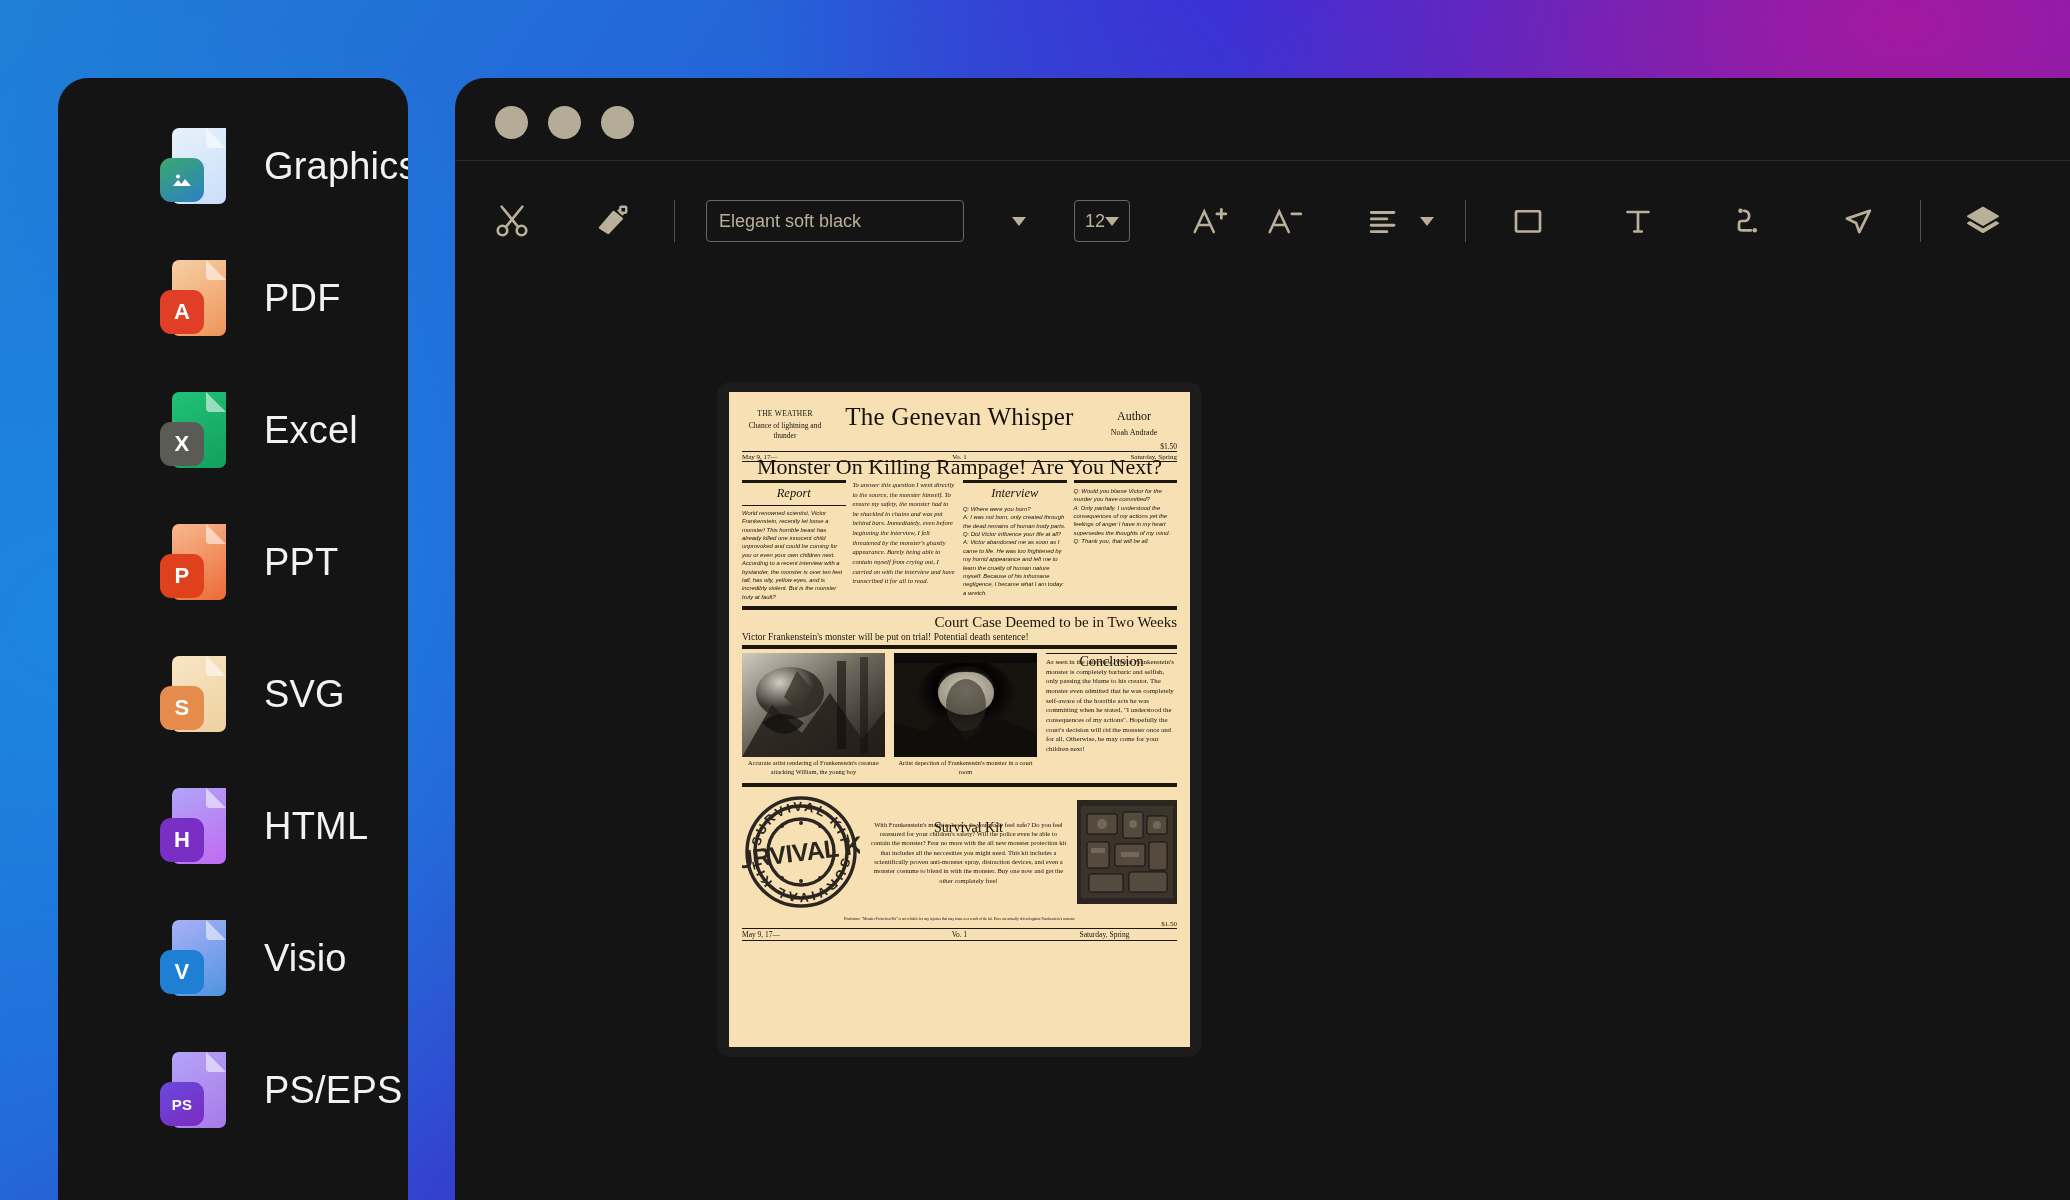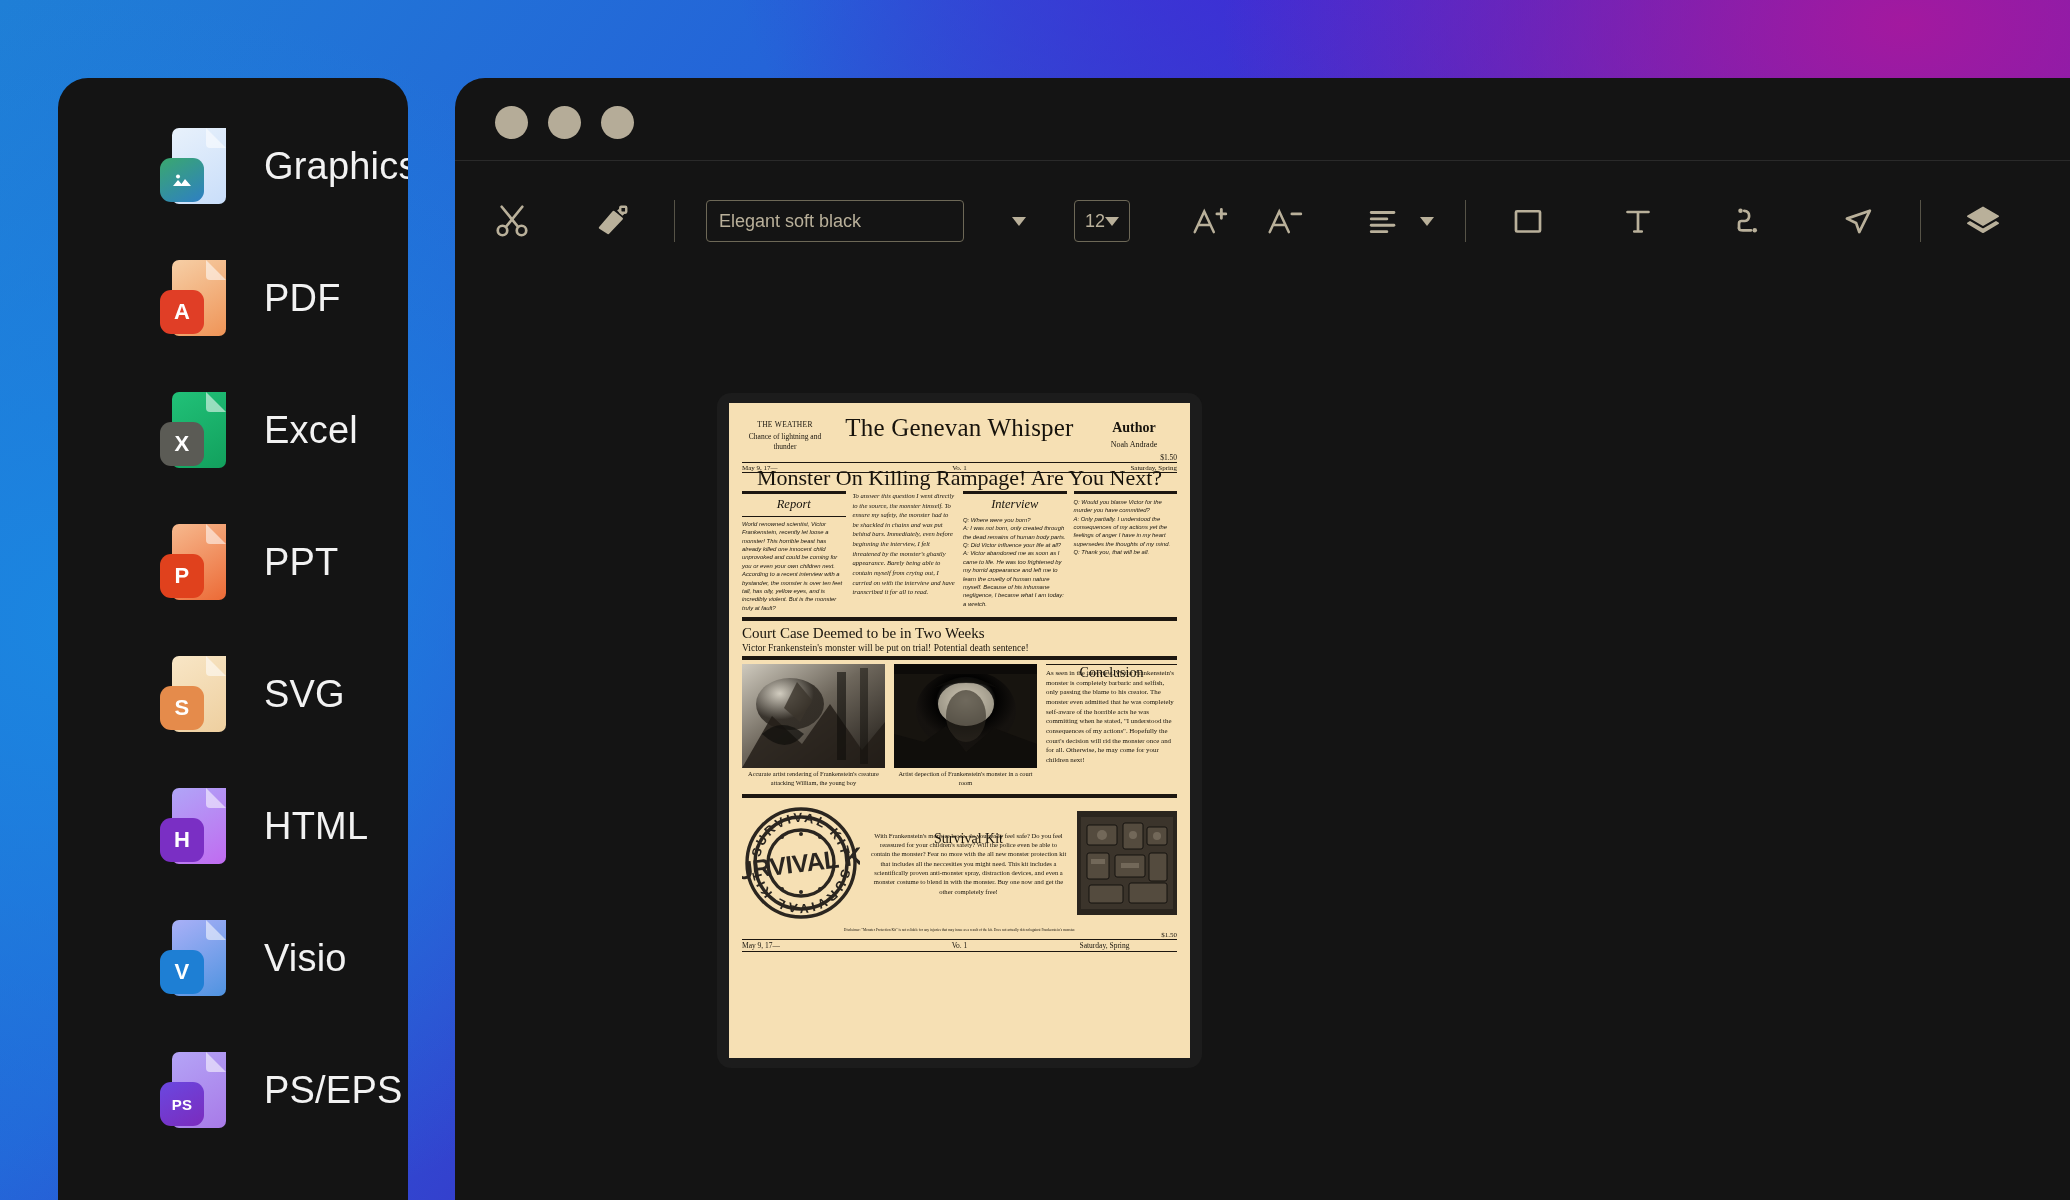--- a/index.html
+++ b/index.html
@@ -124,21 +124,21 @@
     color: #b9b09a;
     font-size: 18px;
     padding: 16px 10px;
     display: flex; align-items: center; justify-content: space-between;
   }
 
   
   #canvas { position: relative; height: 920px; }
   #paper-frame {
     position: absolute;
-    left: 262px; top: 112px;
+    left: 262px; top: 101px;
     width: 485px; height: 675px;
     background: #1c1c1c;
     border-radius: 14px;
     padding: 10px 12px;
   }
   #paper {
     width: 100%; height: 100%;
     background: #f6e0b4;
     position: relative;
     padding: 10px 13px 0 13px;
@@ -155,21 +155,21 @@
   #masthead { display: flex; align-items: flex-start; }
   .mast-side { width: 86px; text-align: center; padding-top: 7px; }
   .weather-h { font-size: 7.5px; letter-spacing: .3px; }
   .weather-b { font-size: 7.5px; line-height: 1.32; margin-top: 3px; }
   #mast-title {
     flex: 1; text-align: center;
     font-size: 25px; line-height: 1;
     padding-top: 2px;
     letter-spacing: .2px;
   }
-  .author-h { font-size: 14px; font-weight: bold; }
+  .author-h { font-size: 12px; }
   .author-n { font-size: 8px; margin-top: 4px; }
 
   #price { font-size: 7.5px; text-align: right; margin-top: 1px; }
   #dateline {
     display: flex; font-size: 7px;
     padding: 1px 0 0 0;
   }
   #dateline .c1 { flex: 1; text-align: left; }
   #dateline .c2 { flex: 1; text-align: center; }
   #dateline .c3 { flex: 1; text-align: right; }
@@ -187,21 +187,21 @@
   .colhead {
     text-align: center;
     font-size: 12.5px;
     padding: 3px 0 4px 0;
   }
   .colbody { font-size: 6.4px; line-height: 1.42; text-align: left; }
   .col-sans .colbody { font-family: "Liberation Sans", sans-serif; font-size: 5.9px; }
   .cap-rule { border-top: 2px solid #1d1710; border-bottom: 1px solid #1d1710; }
 
   
-  #court-title { text-align: left; font-size: 15px; margin-top: 4px; font-family: Liberation Serif, serif; }
+  #court-title { text-align: right; font-size: 15px; margin-top: 4px; font-family: Liberation Serif, serif; }
   #court-sub { font-size: 9.5px; margin: 1px 0 3px 0; }
 
   #media { display: flex; gap: 9px; margin-top: 4px; }
   .figure { width: 143px; }
   .photo {
     width: 100%; height: 104px;
     background: #2a2520;
     position: relative; overflow: hidden;
   }
   .caption { font-size: 6.4px; text-align: center; line-height: 1.35; margin-top: 2px; }

